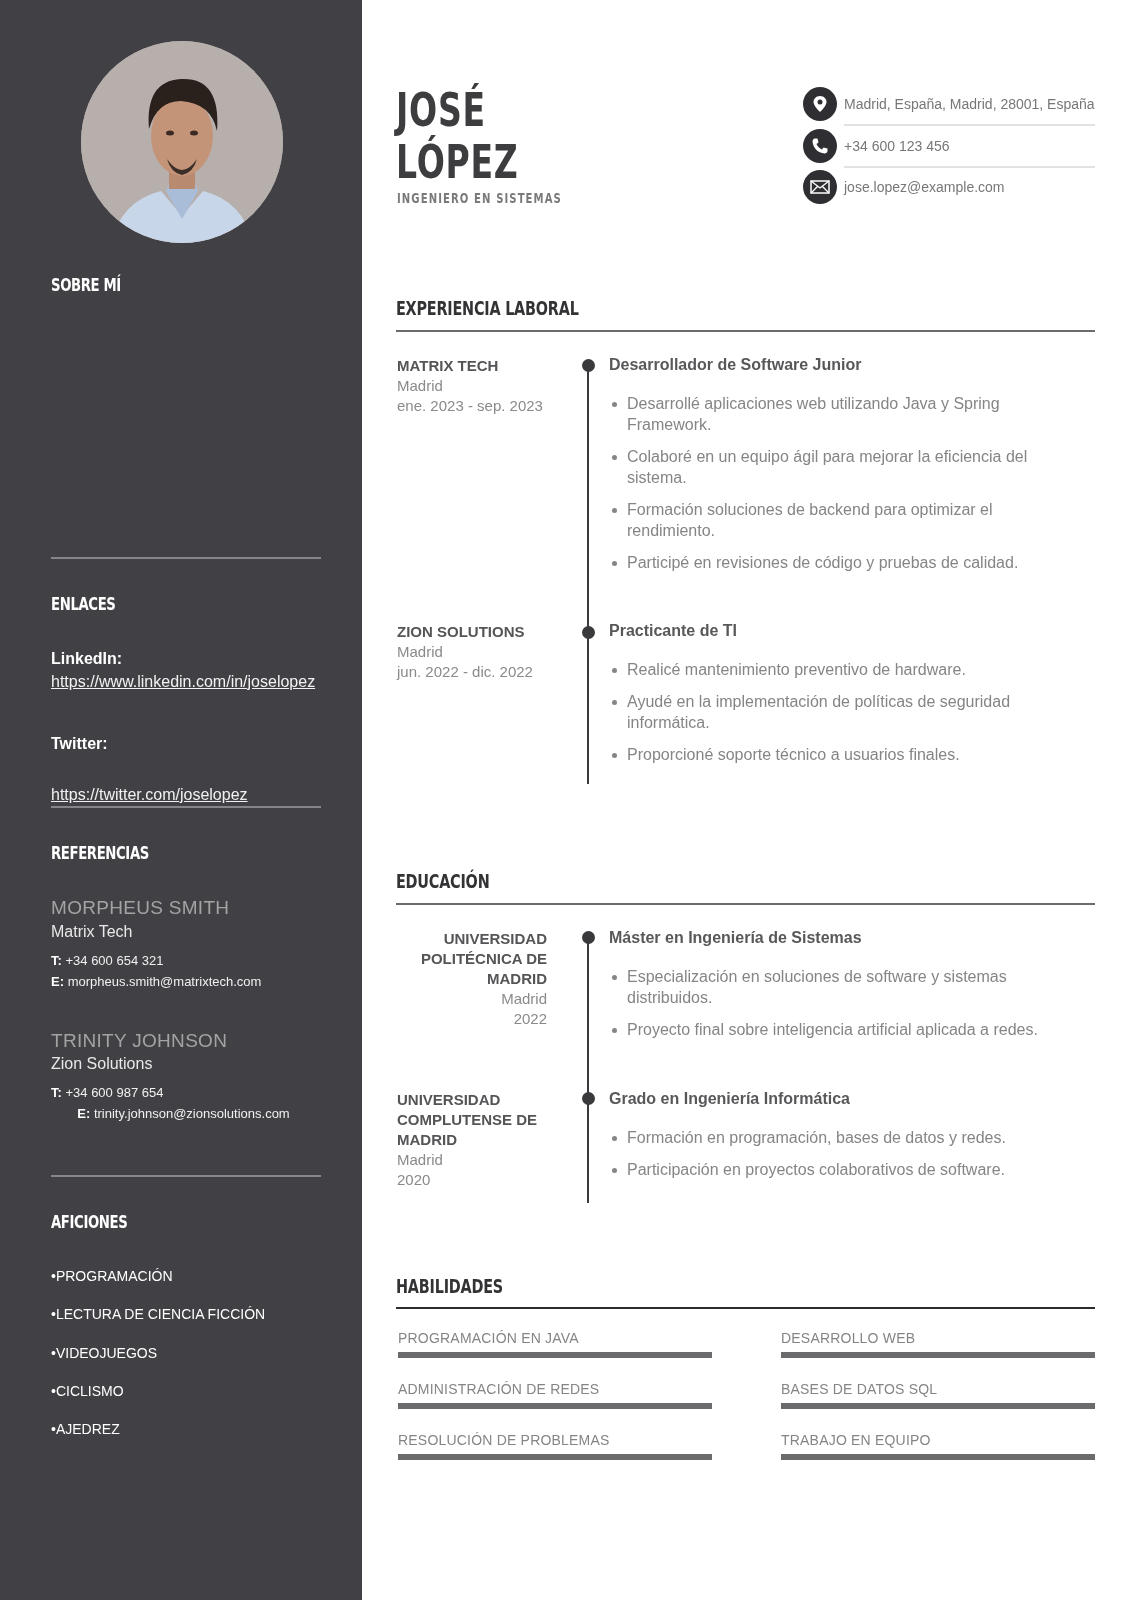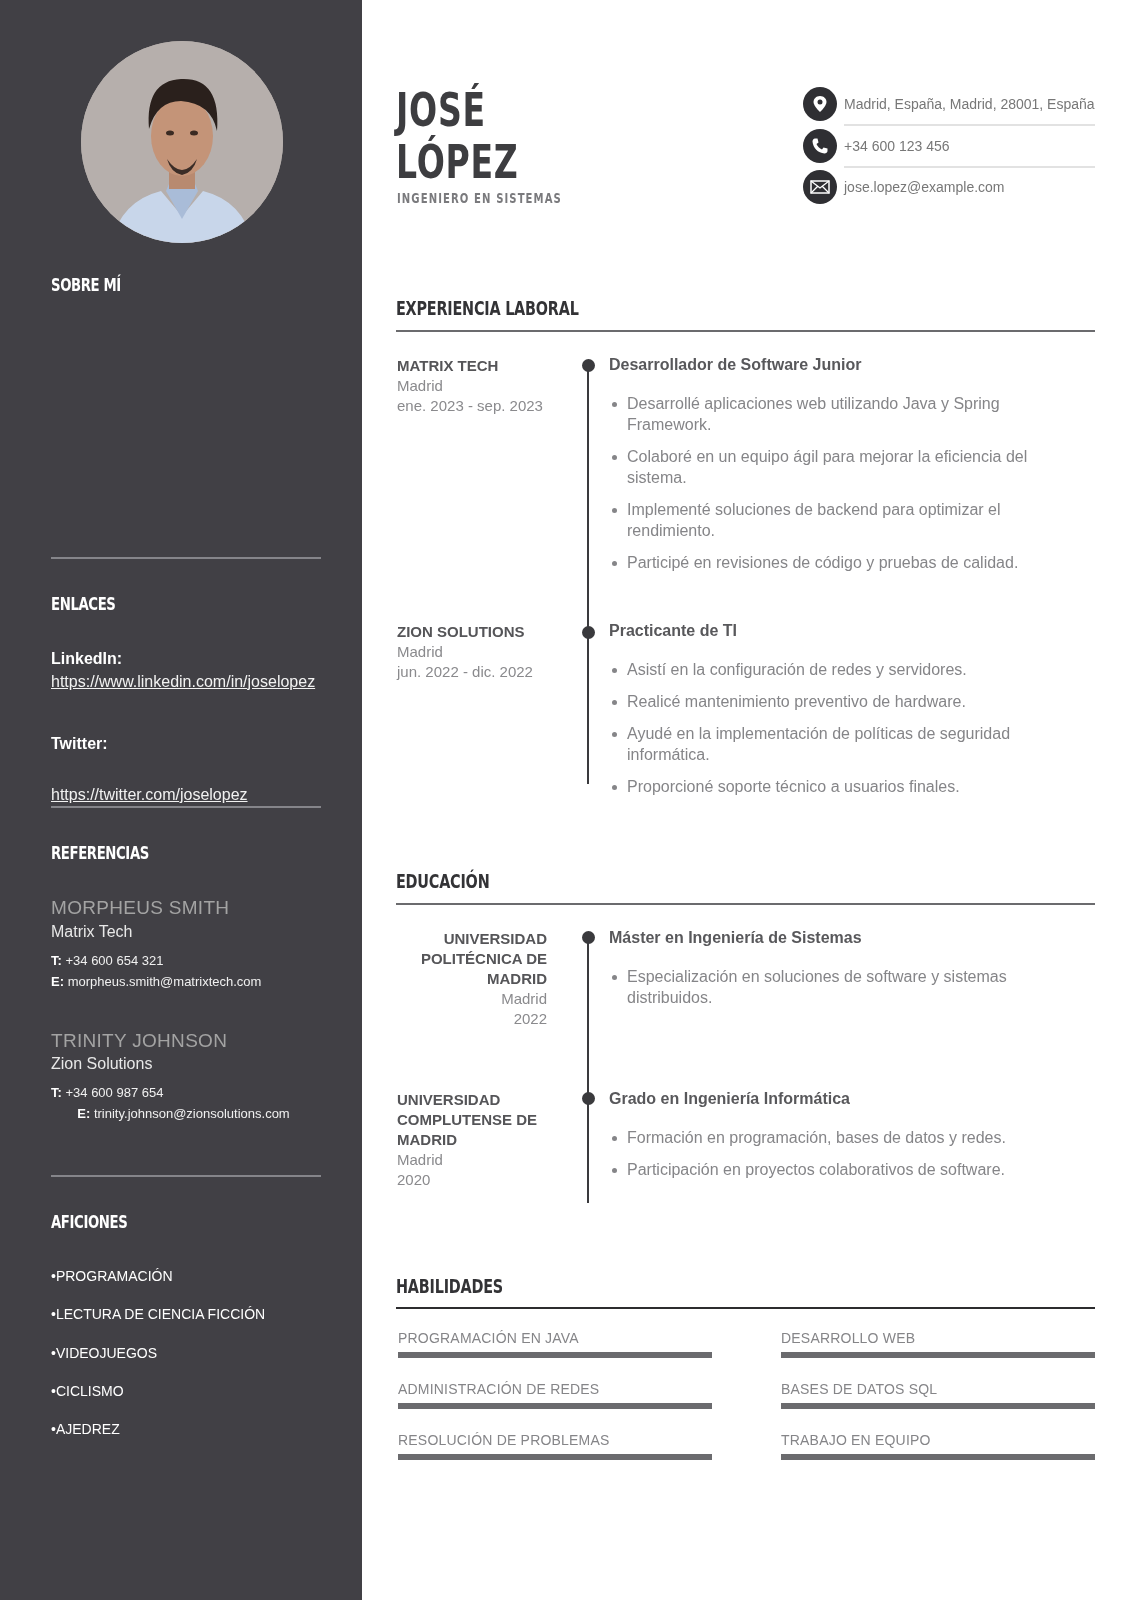--- a/index.html
+++ b/index.html
@@ -137,52 +137,52 @@
 <div class="entry-left" style="top:356px;">
   <div class="org">MATRIX TECH</div>
   <div class="sub">Madrid</div>
   <div class="sub">ene. 2023 - sep. 2023</div>
 </div>
 <div class="dot" style="top:359px;"></div>
 <div class="entry-title" style="top:356px;">Desarrollador de Software Junior</div>
 <ul class="bullets" style="top:393px;">
   <li>Desarrollé aplicaciones web utilizando Java y Spring Framework.</li>
   <li>Colaboré en un equipo ágil para mejorar la eficiencia del sistema.</li>
-  <li>Implementé soluciones de backend para optimizar el rendimiento.</li>
+  <li>Formación soluciones de backend para optimizar el rendimiento.</li>
   <li>Participé en revisiones de código y pruebas de calidad.</li>
 </ul>
 
 <div class="entry-left" style="top:622px;">
   <div class="org">ZION SOLUTIONS</div>
   <div class="sub">Madrid</div>
   <div class="sub">jun. 2022 - dic. 2022</div>
 </div>
 <div class="dot" style="top:626px;"></div>
 <div class="entry-title" style="top:622px;">Practicante de TI</div>
 <ul class="bullets" style="top:659px;">
-  <li>Asistí en la configuración de redes y servidores.</li>
   <li>Realicé mantenimiento preventivo de hardware.</li>
   <li>Ayudé en la implementación de políticas de seguridad informática.</li>
   <li>Proporcioné soporte técnico a usuarios finales.</li>
 </ul>
 
 <div class="sec-h" style="top:869px;">EDUCACIÓN</div>
 <div class="sec-rule" style="top:903px;"></div>
 
 <div class="timeline" style="top:938px; height:265px;"></div>
 
 <div class="entry-left" style="top:929px; width:150px;text-align:right;">
   <div class="org">UNIVERSIDAD POLITÉCNICA DE MADRID</div>
   <div class="sub">Madrid</div>
   <div class="sub">2022</div>
 </div>
 <div class="dot" style="top:931px;"></div>
 <div class="entry-title" style="top:929px;">Máster en Ingeniería de Sistemas</div>
 <ul class="bullets" style="top:966px;">
   <li>Especialización en soluciones de software y sistemas distribuidos.</li>
+  <li>Proyecto final sobre inteligencia artificial aplicada a redes.</li>
 </ul>
 
 <div class="entry-left" style="top:1090px; width:150px;">
   <div class="org">UNIVERSIDAD COMPLUTENSE DE MADRID</div>
   <div class="sub">Madrid</div>
   <div class="sub">2020</div>
 </div>
 <div class="dot" style="top:1092px;"></div>
 <div class="entry-title" style="top:1090px;">Grado en Ingeniería Informática</div>
 <ul class="bullets" style="top:1127px;">

